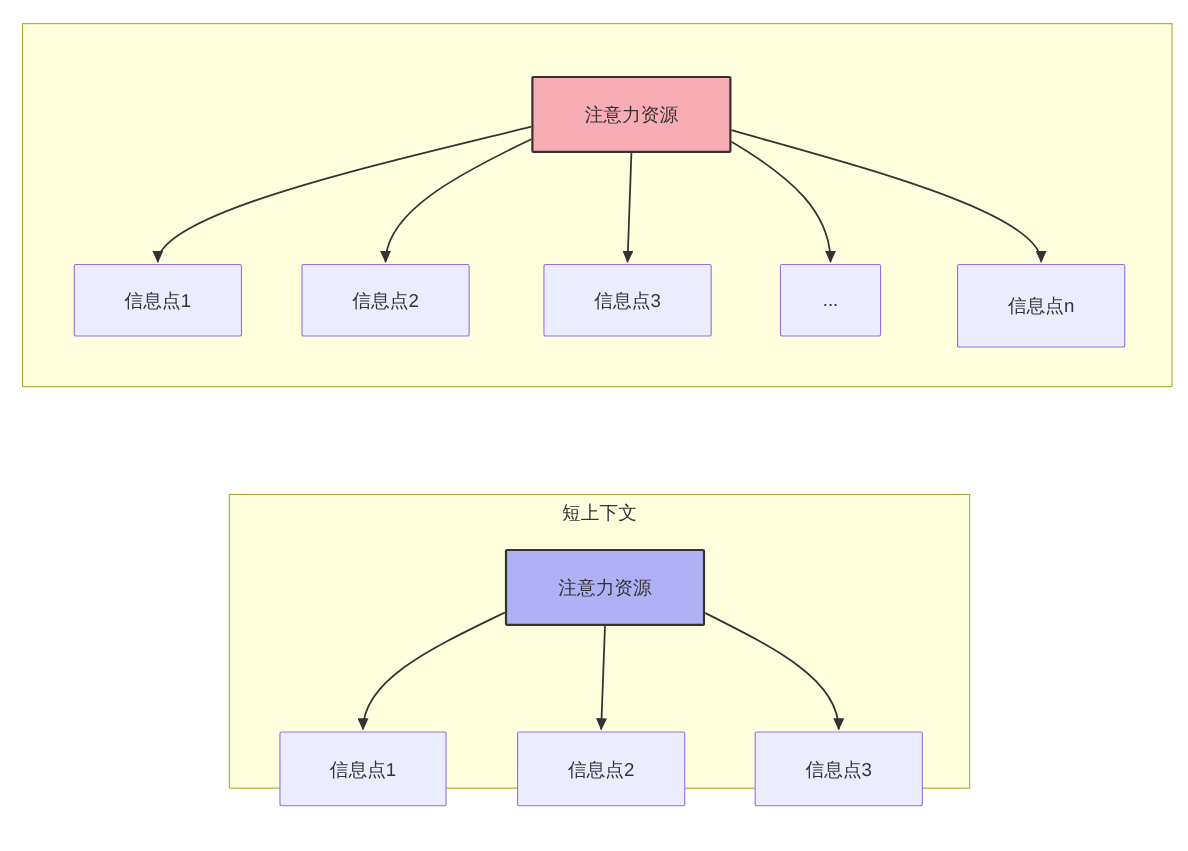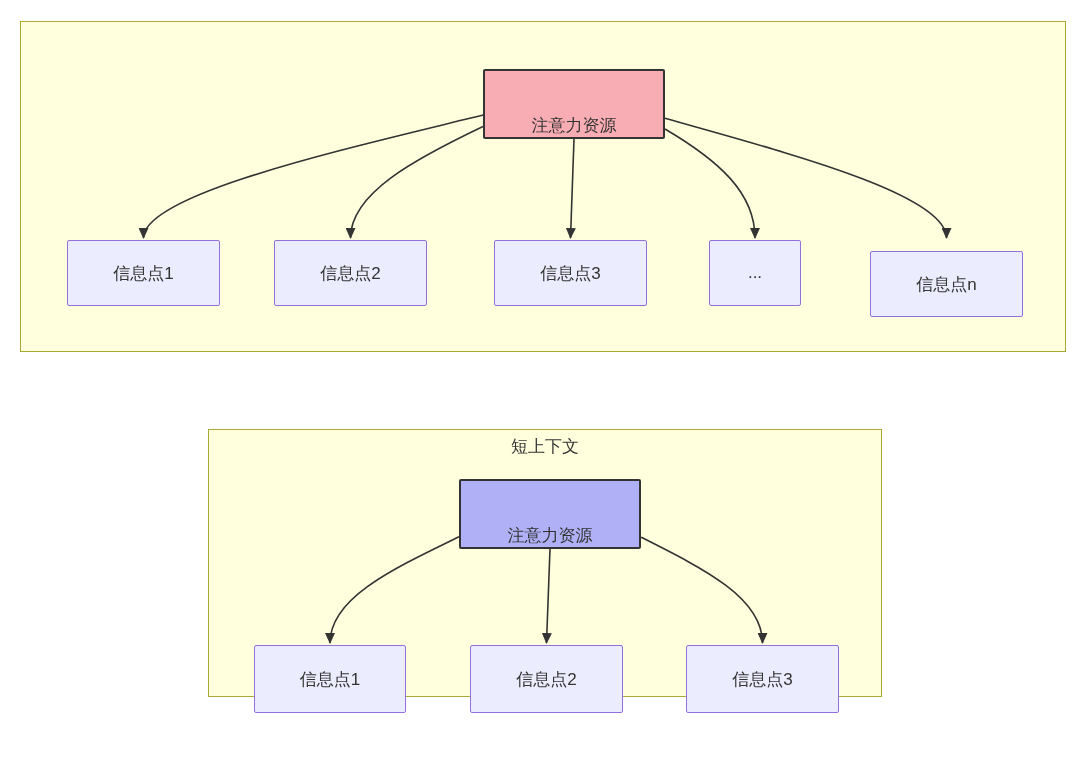--- a/index.html
+++ b/index.html
@@ -43,21 +43,20 @@
     text-align: center;
     border-radius: 2px;
   }
   .node.child {
     background: var(--node-fill, #ececff);
     border: 1.4px solid var(--node-border, #9370db);
   }
   .node.root {
     border: 2.5px solid var(--root-border, #333);
     border-radius: 2px;
-    align-items: flex-end;
   }
   .node.root.long  { background: var(--long-root-fill, #f8acb3); }
   .node.root.short { background: var(--short-root-fill, #afb0f5); }
 </style>
 </head>
 <body>
 
 <div class="canvas">
 
   <section class="panel" id="panel-long" style="left:20px; top:21px; width:1046px; height:331px;">
@@ -83,26 +82,26 @@
     </div>
     <div class="node child" style="left:253px; top:218px; width:153px; height:66px;">
       <span>信息点2</span>
     </div>
     <div class="node child" style="left:473px; top:218px; width:153px; height:66px;">
       <span>信息点3</span>
     </div>
     <div class="node child" style="left:688px; top:218px; width:92px; height:66px;">
       <span>...</span>
     </div>
-    <div class="node child" style="left:849px; top:218px; width:153px; height:66px;margin-top:11px;">
+    <div class="node child" style="left:849px; top:218px; width:153px; height:76px;">
       <span>信息点n</span>
     </div>
   </section>
 
-  <section class="panel" id="panel-short" style="left:208px; top:429px; width:674px; height:268px;text-decoration:underline;">
+  <section class="panel" id="panel-short" style="left:208px; top:449px; width:674px; height:268px;text-decoration:underline;">
     <svg class="edges" width="672" height="331" viewBox="0 0 672 331">
         <defs>
           <marker id="arrow-panel-short" markerWidth="11" markerHeight="10" refX="10" refY="5" orient="auto" markerUnits="userSpaceOnUse">
             <path d="M0,0 L11,5 L0,10 Z" fill="#333333"></path>
           </marker>
         </defs>
         <path d="M 250 106.77777777777777 C 184 138.77777777777777, 121 168, 121 213" fill="none" stroke="#333333" stroke-width="1.6" marker-end="url(#arrow-panel-short)"></path>
         <path d="M 341 119 L 337.5 213" fill="none" stroke="#333333" stroke-width="1.6" marker-end="url(#arrow-panel-short)"></path>
         <path d="M 432 107.19444444444444 C 495.75 139.19444444444446, 553.5 168, 553.5 213" fill="none" stroke="#333333" stroke-width="1.6" marker-end="url(#arrow-panel-short)"></path>
       </svg>

